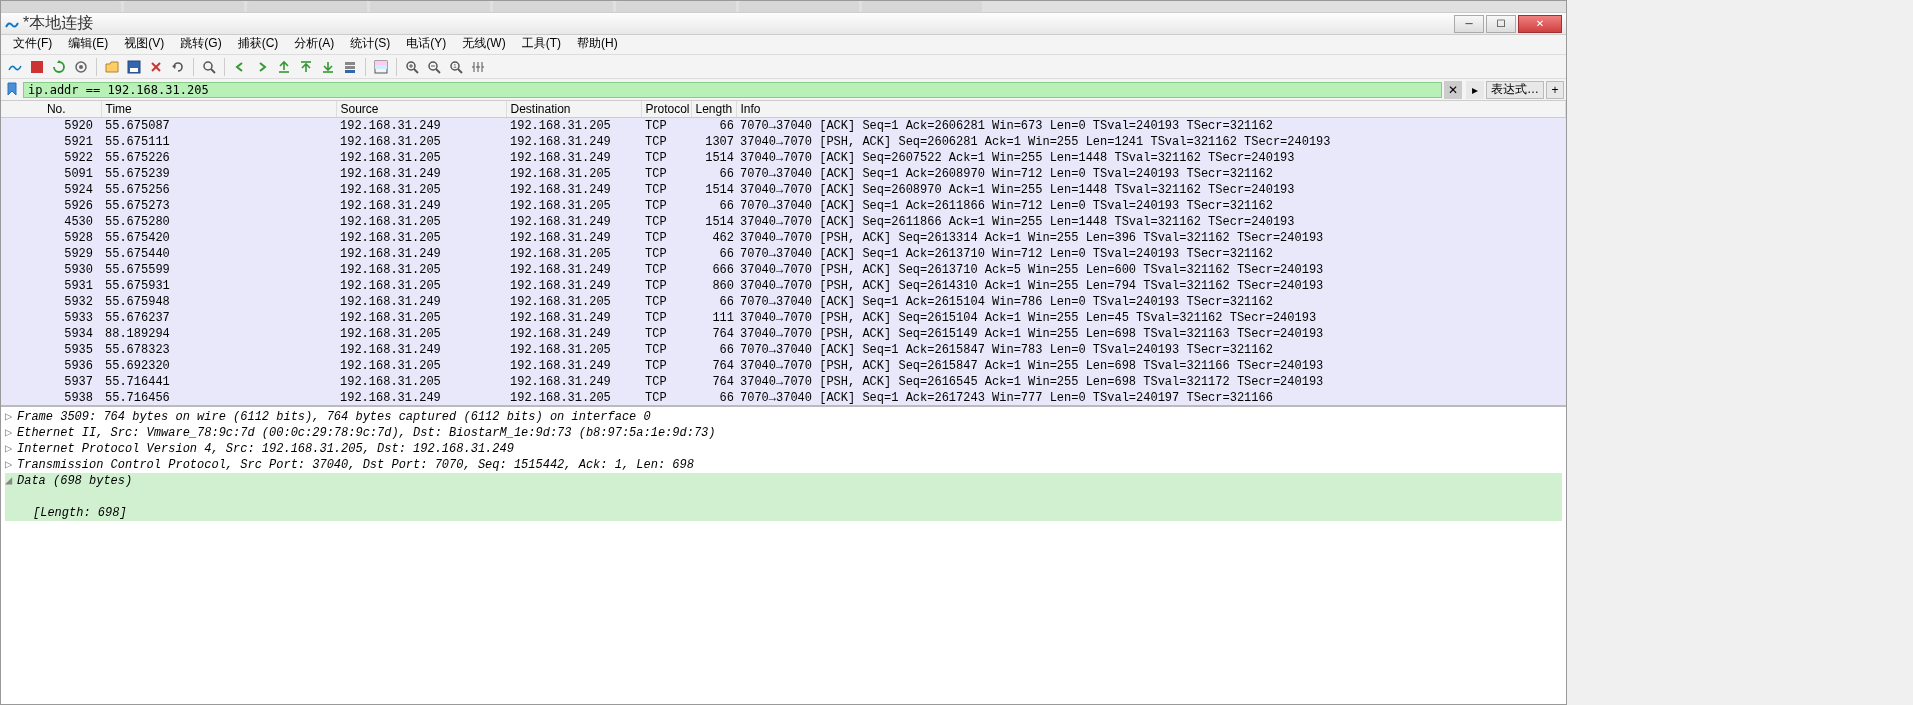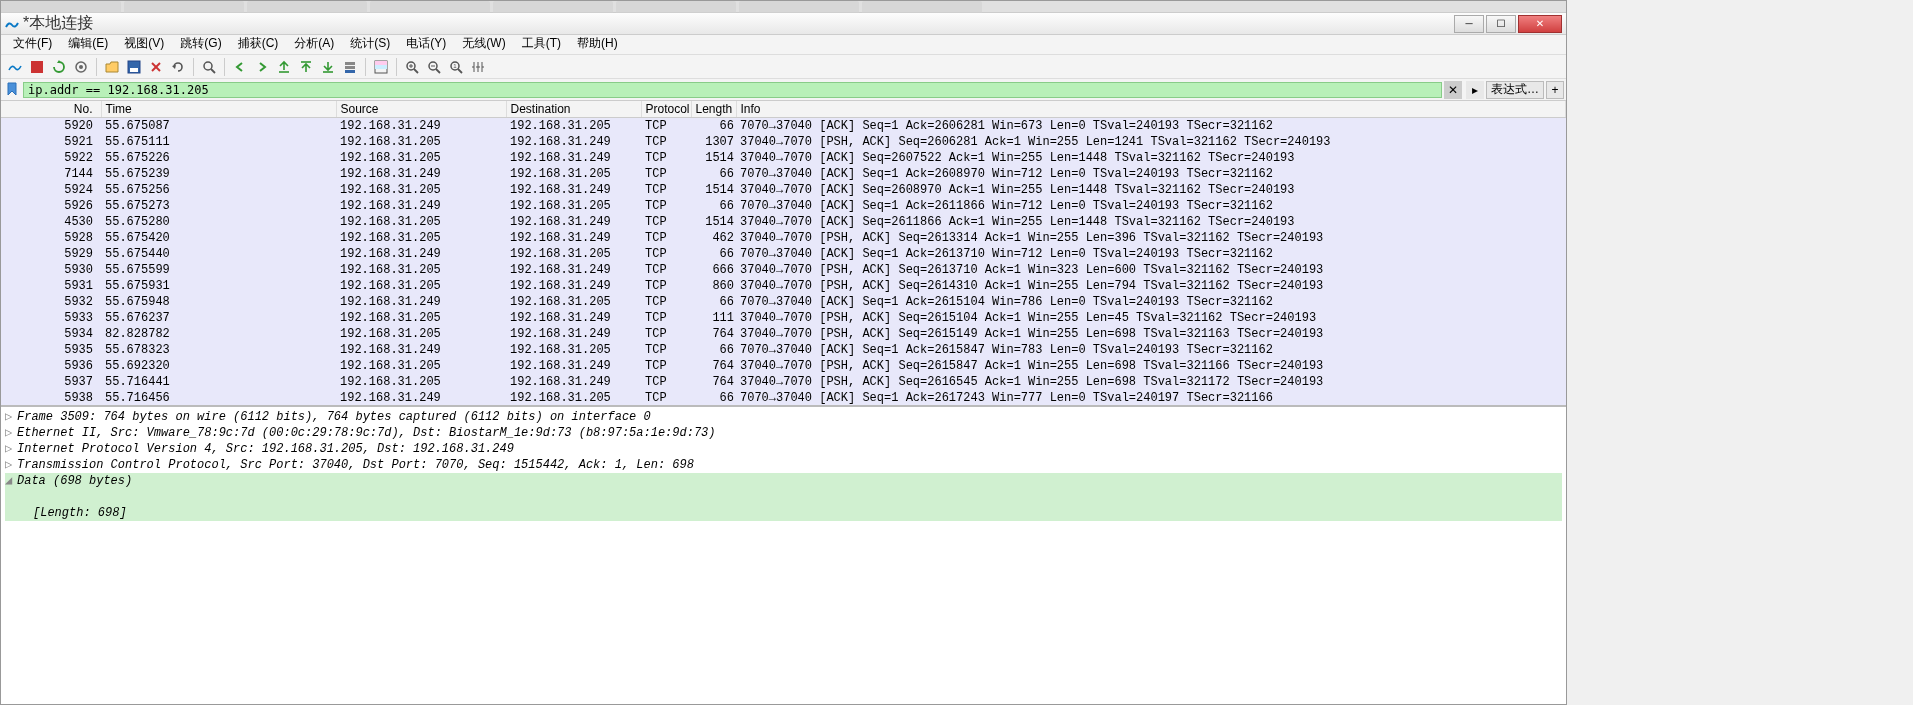--- a/index.html
+++ b/index.html
@@ -240,21 +240,21 @@
     <div class="expr-dd">
       <span>表达式…</span>
     </div>
     <div class="plus-btn">+</div>
   </div>
 
   <div class="packet-list">
     <table>
       <thead>
         <tr>
-          <th class="col-no" style="text-align:right;padding-left:19px">No.</th>
+          <th class="col-no" style="text-align:center;padding-left:19px">No.</th>
           <th class="col-time">Time</th>
           <th class="col-src">Source</th>
           <th class="col-dst">Destination</th>
           <th class="col-proto">Protocol</th>
           <th class="col-len" style="text-align:left">Length</th>
           <th class="col-info">Info</th>
         </tr>
       </thead>
       <tbody id="packet-tbody">
           <tr class="pkt">
@@ -278,21 +278,21 @@
           <tr class="pkt">
             <td class="col-no">5922</td>
             <td class="col-time">55.675226</td>
             <td class="col-src">192.168.31.205</td>
             <td class="col-dst">192.168.31.249</td>
             <td class="col-proto">TCP</td>
             <td class="col-len">1514</td>
             <td class="col-info">37040→7070 [ACK] Seq=2607522 Ack=1 Win=255 Len=1448 TSval=321162 TSecr=240193</td>
           </tr>
           <tr class="pkt">
-            <td class="col-no">7144</td>
+            <td class="col-no">5091</td>
             <td class="col-time">55.675239</td>
             <td class="col-src">192.168.31.249</td>
             <td class="col-dst">192.168.31.205</td>
             <td class="col-proto">TCP</td>
             <td class="col-len">66</td>
             <td class="col-info">7070→37040 [ACK] Seq=1 Ack=2608970 Win=712 Len=0 TSval=240193 TSecr=321162</td>
           </tr>
           <tr class="pkt">
             <td class="col-no">5924</td>
             <td class="col-time">55.675256</td>
@@ -338,21 +338,21 @@
             <td class="col-len">66</td>
             <td class="col-info">7070→37040 [ACK] Seq=1 Ack=2613710 Win=712 Len=0 TSval=240193 TSecr=321162</td>
           </tr>
           <tr class="pkt">
             <td class="col-no">5930</td>
             <td class="col-time">55.675599</td>
             <td class="col-src">192.168.31.205</td>
             <td class="col-dst">192.168.31.249</td>
             <td class="col-proto">TCP</td>
             <td class="col-len">666</td>
-            <td class="col-info">37040→7070 [PSH, ACK] Seq=2613710 Ack=1 Win=323 Len=600 TSval=321162 TSecr=240193</td>
+            <td class="col-info">37040→7070 [PSH, ACK] Seq=2613710 Ack=5 Win=255 Len=600 TSval=321162 TSecr=240193</td>
           </tr>
           <tr class="pkt">
             <td class="col-no">5931</td>
             <td class="col-time">55.675931</td>
             <td class="col-src">192.168.31.205</td>
             <td class="col-dst">192.168.31.249</td>
             <td class="col-proto">TCP</td>
             <td class="col-len">860</td>
             <td class="col-info">37040→7070 [PSH, ACK] Seq=2614310 Ack=1 Win=255 Len=794 TSval=321162 TSecr=240193</td>
           </tr>
@@ -369,21 +369,21 @@
             <td class="col-no">5933</td>
             <td class="col-time">55.676237</td>
             <td class="col-src">192.168.31.205</td>
             <td class="col-dst">192.168.31.249</td>
             <td class="col-proto">TCP</td>
             <td class="col-len">111</td>
             <td class="col-info">37040→7070 [PSH, ACK] Seq=2615104 Ack=1 Win=255 Len=45 TSval=321162 TSecr=240193</td>
           </tr>
           <tr class="pkt">
             <td class="col-no">5934</td>
-            <td class="col-time">82.828782</td>
+            <td class="col-time">88.189294</td>
             <td class="col-src">192.168.31.205</td>
             <td class="col-dst">192.168.31.249</td>
             <td class="col-proto">TCP</td>
             <td class="col-len">764</td>
             <td class="col-info">37040→7070 [PSH, ACK] Seq=2615149 Ack=1 Win=255 Len=698 TSval=321163 TSecr=240193</td>
           </tr>
           <tr class="pkt">
             <td class="col-no">5935</td>
             <td class="col-time">55.678323</td>
             <td class="col-src">192.168.31.249</td>

